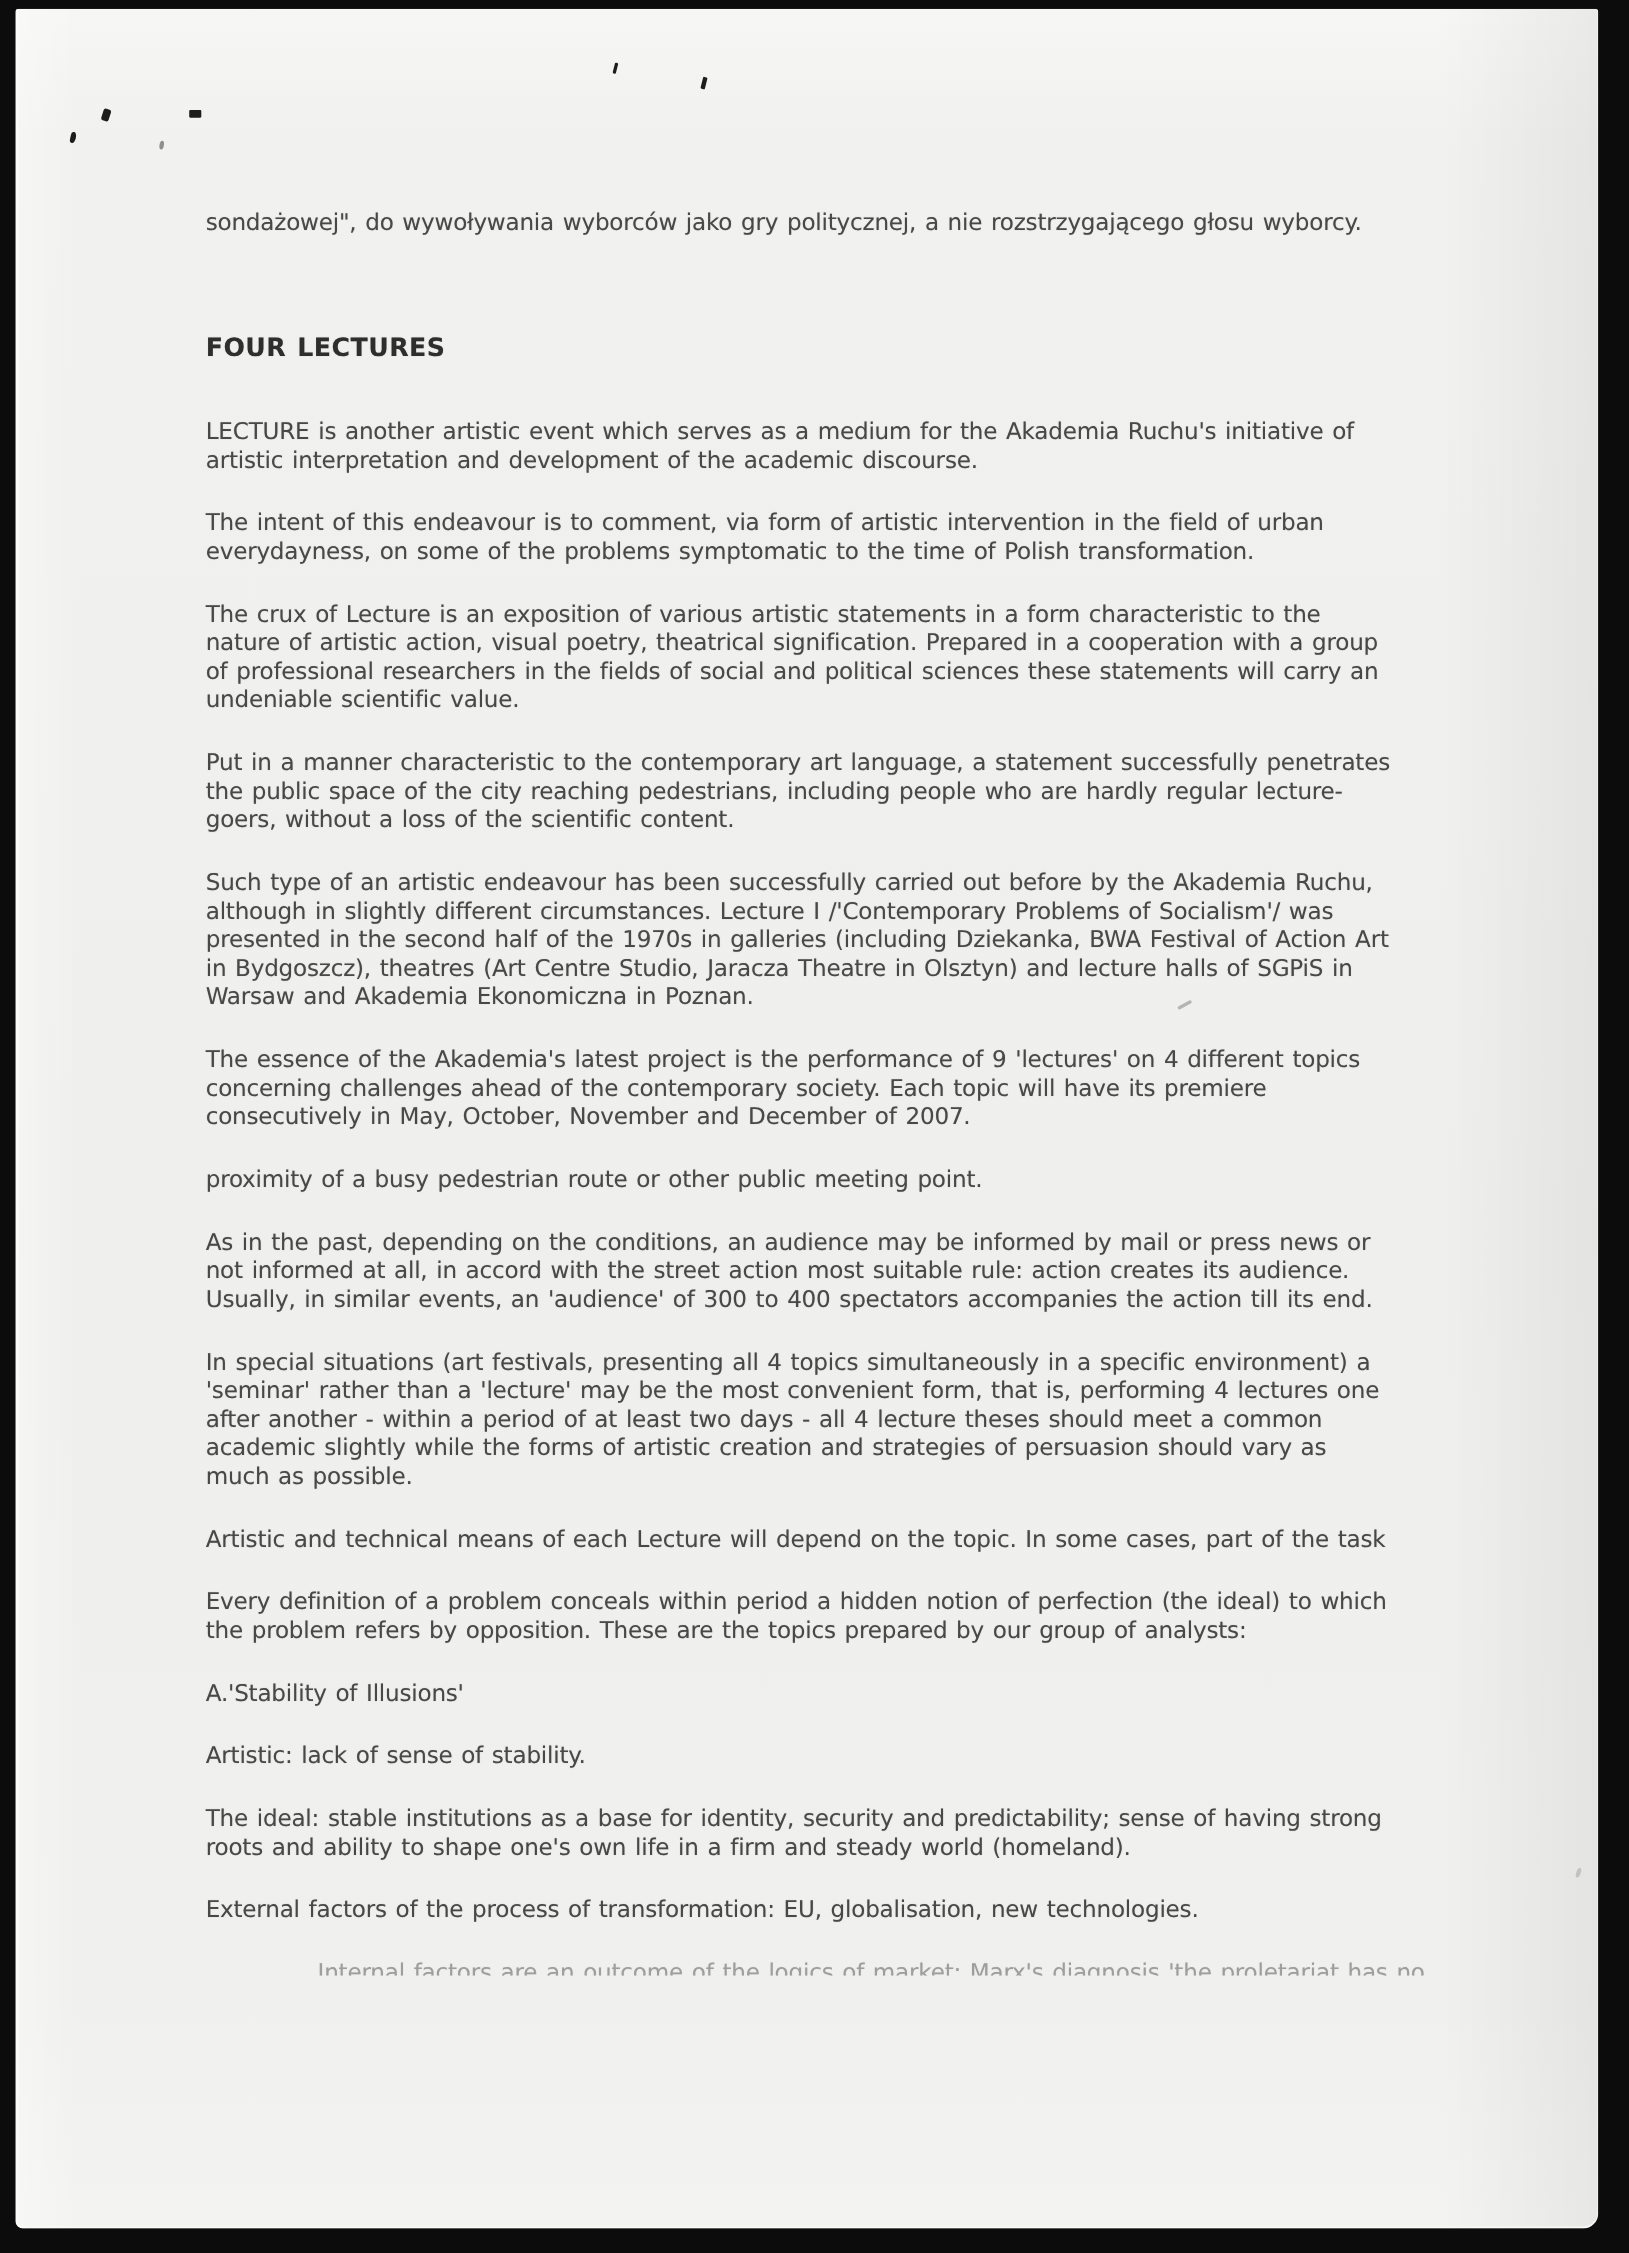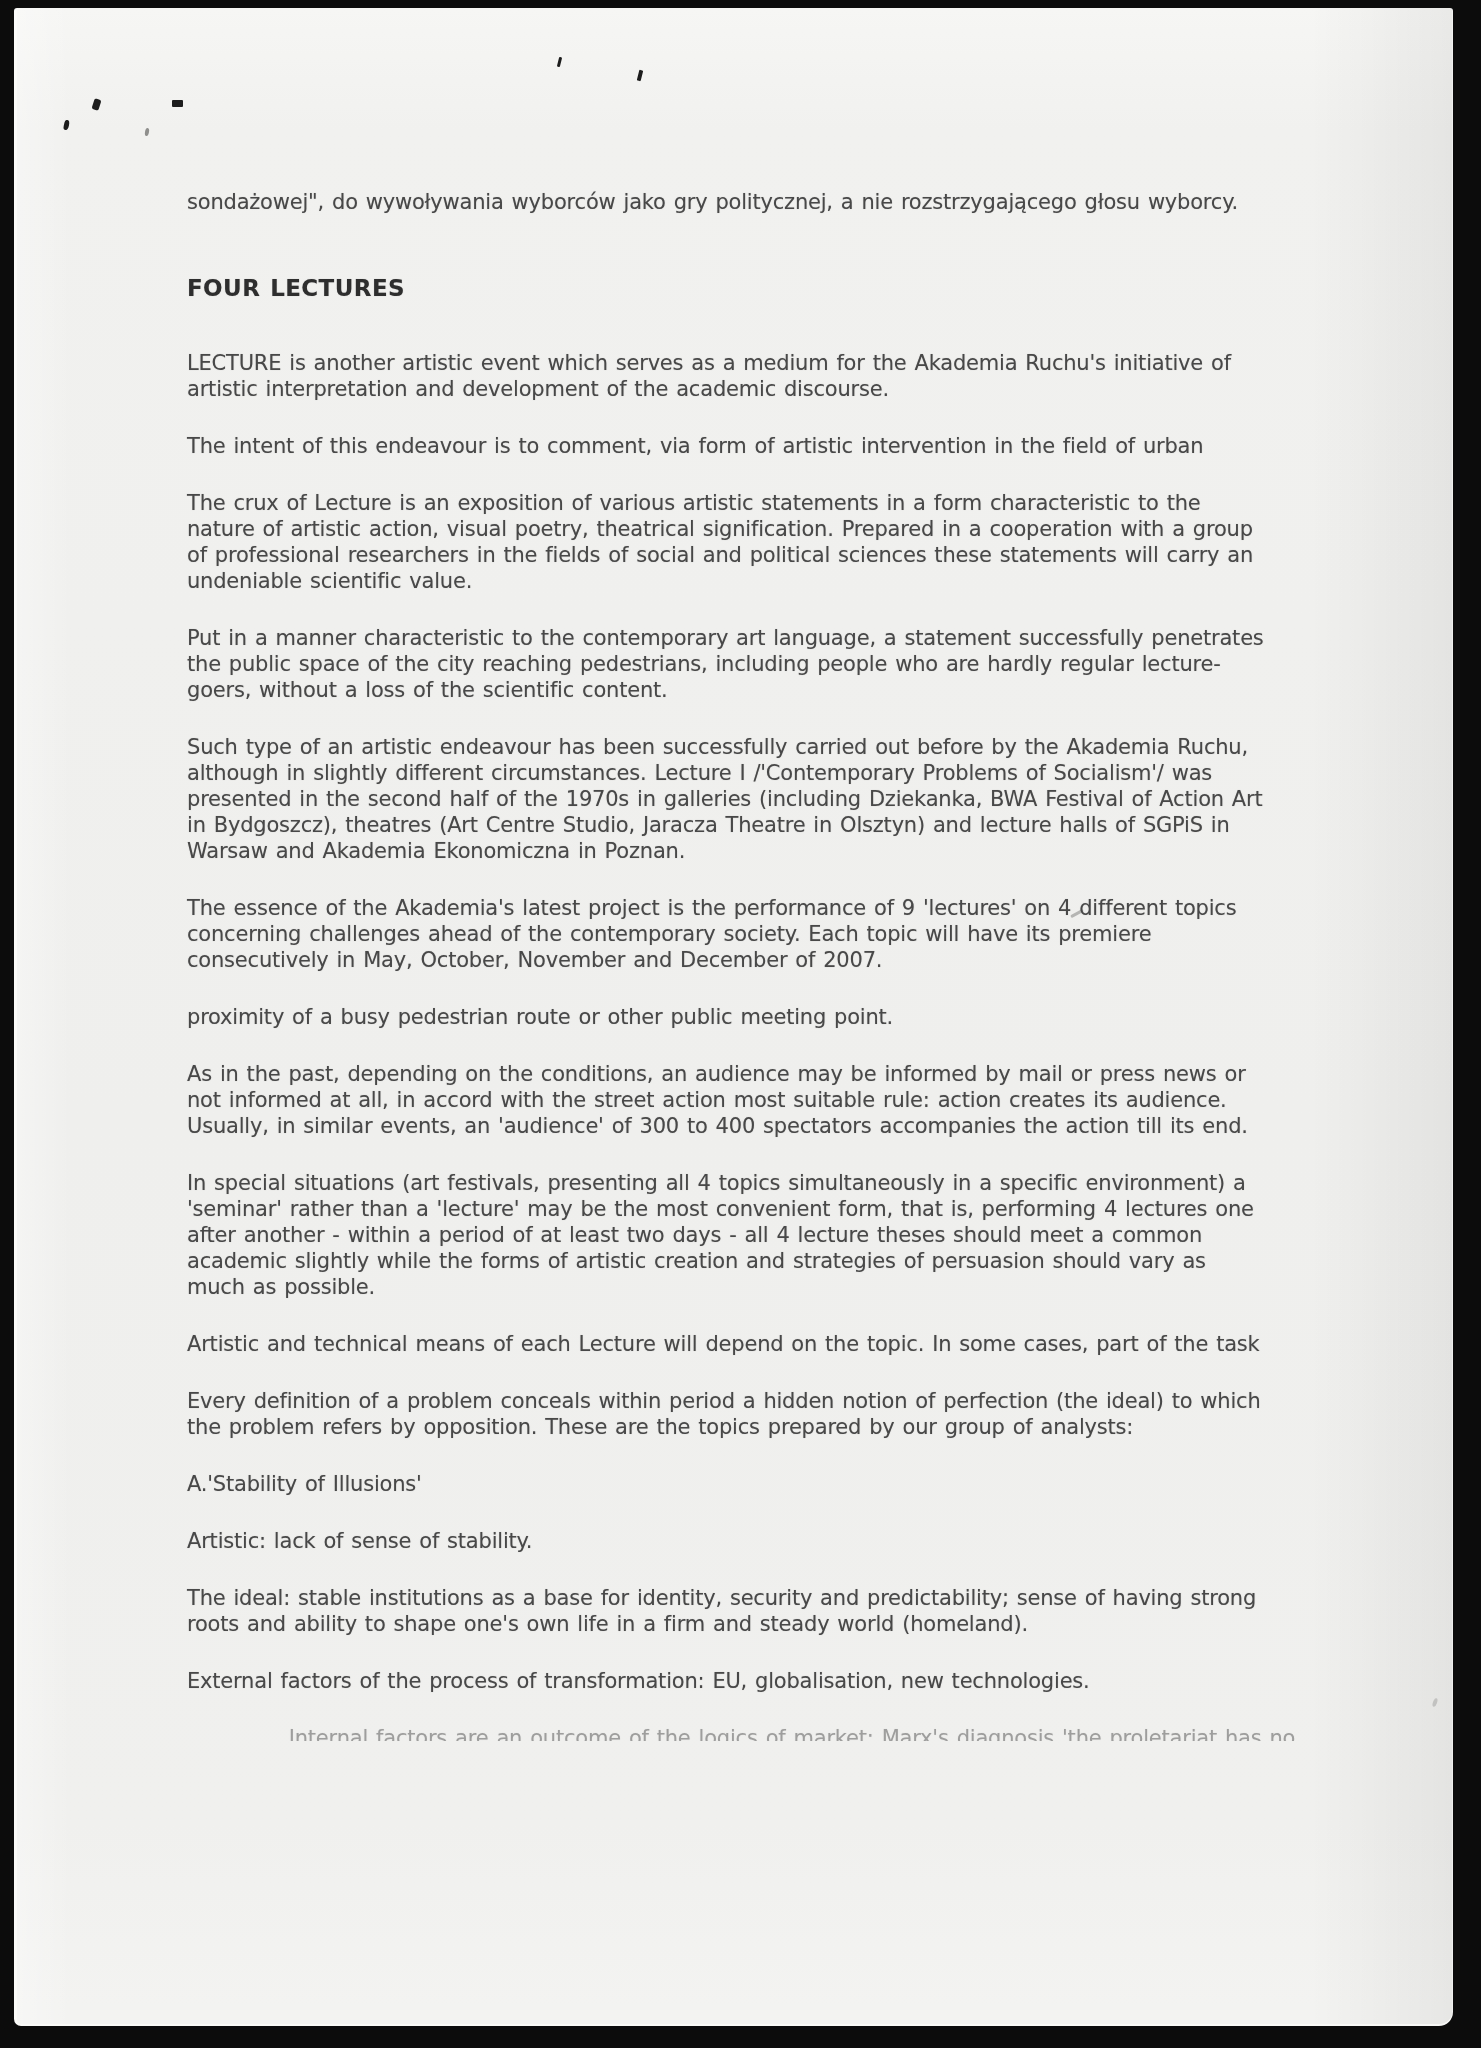--- a/index.html
+++ b/index.html
@@ -37,21 +37,21 @@
     font-size: 21px;
     line-height: 26px;
     letter-spacing: -0.2px;
     word-spacing: 1.5px;
     text-shadow: 0 0 1px rgba(90,90,90,0.35);
     filter: blur(0.2px);
   }
   .line { white-space: pre; }
   .intro-line { margin: 0; }
   .doc-heading {
-    margin-top: 60px;
+    margin-top: 89px;
     font-size: 23px;
     font-weight: bold;
     letter-spacing: 0.4px;
     color: #2e2e2e;
     line-height: 26px;
     white-space: pre;
   }
   .para { margin-bottom: 31px; }
   .para-first { margin-top: 49px; }
   .faded-line-clip {
@@ -95,20 +95,21 @@
 
   <div class="doc-heading">FOUR LECTURES</div>
 
   <div>
     <div class="para para-first">
         <div class="line">LECTURE is another artistic event which serves as a medium for the Akademia Ruchu's initiative of</div>
         <div class="line">artistic interpretation and development of the academic discourse.</div>
       </div>
     <div class="para">
         <div class="line">The intent of this endeavour is to comment, via form of artistic intervention in the field of urban</div>
+        <div class="line">everydayness, on some of the problems symptomatic to the time of Polish transformation.</div>
       </div>
     <div class="para">
         <div class="line">The crux of Lecture is an exposition of various artistic statements in a form characteristic to the</div>
         <div class="line">nature of artistic action, visual poetry, theatrical signification. Prepared in a cooperation with a group</div>
         <div class="line">of professional researchers in the fields of social and political sciences these statements will carry an</div>
         <div class="line">undeniable scientific value.</div>
       </div>
     <div class="para">
         <div class="line">Put in a manner characteristic to the contemporary art language, a statement successfully penetrates</div>
         <div class="line">the public space of the city reaching pedestrians, including people who are hardly regular lecture-</div>

